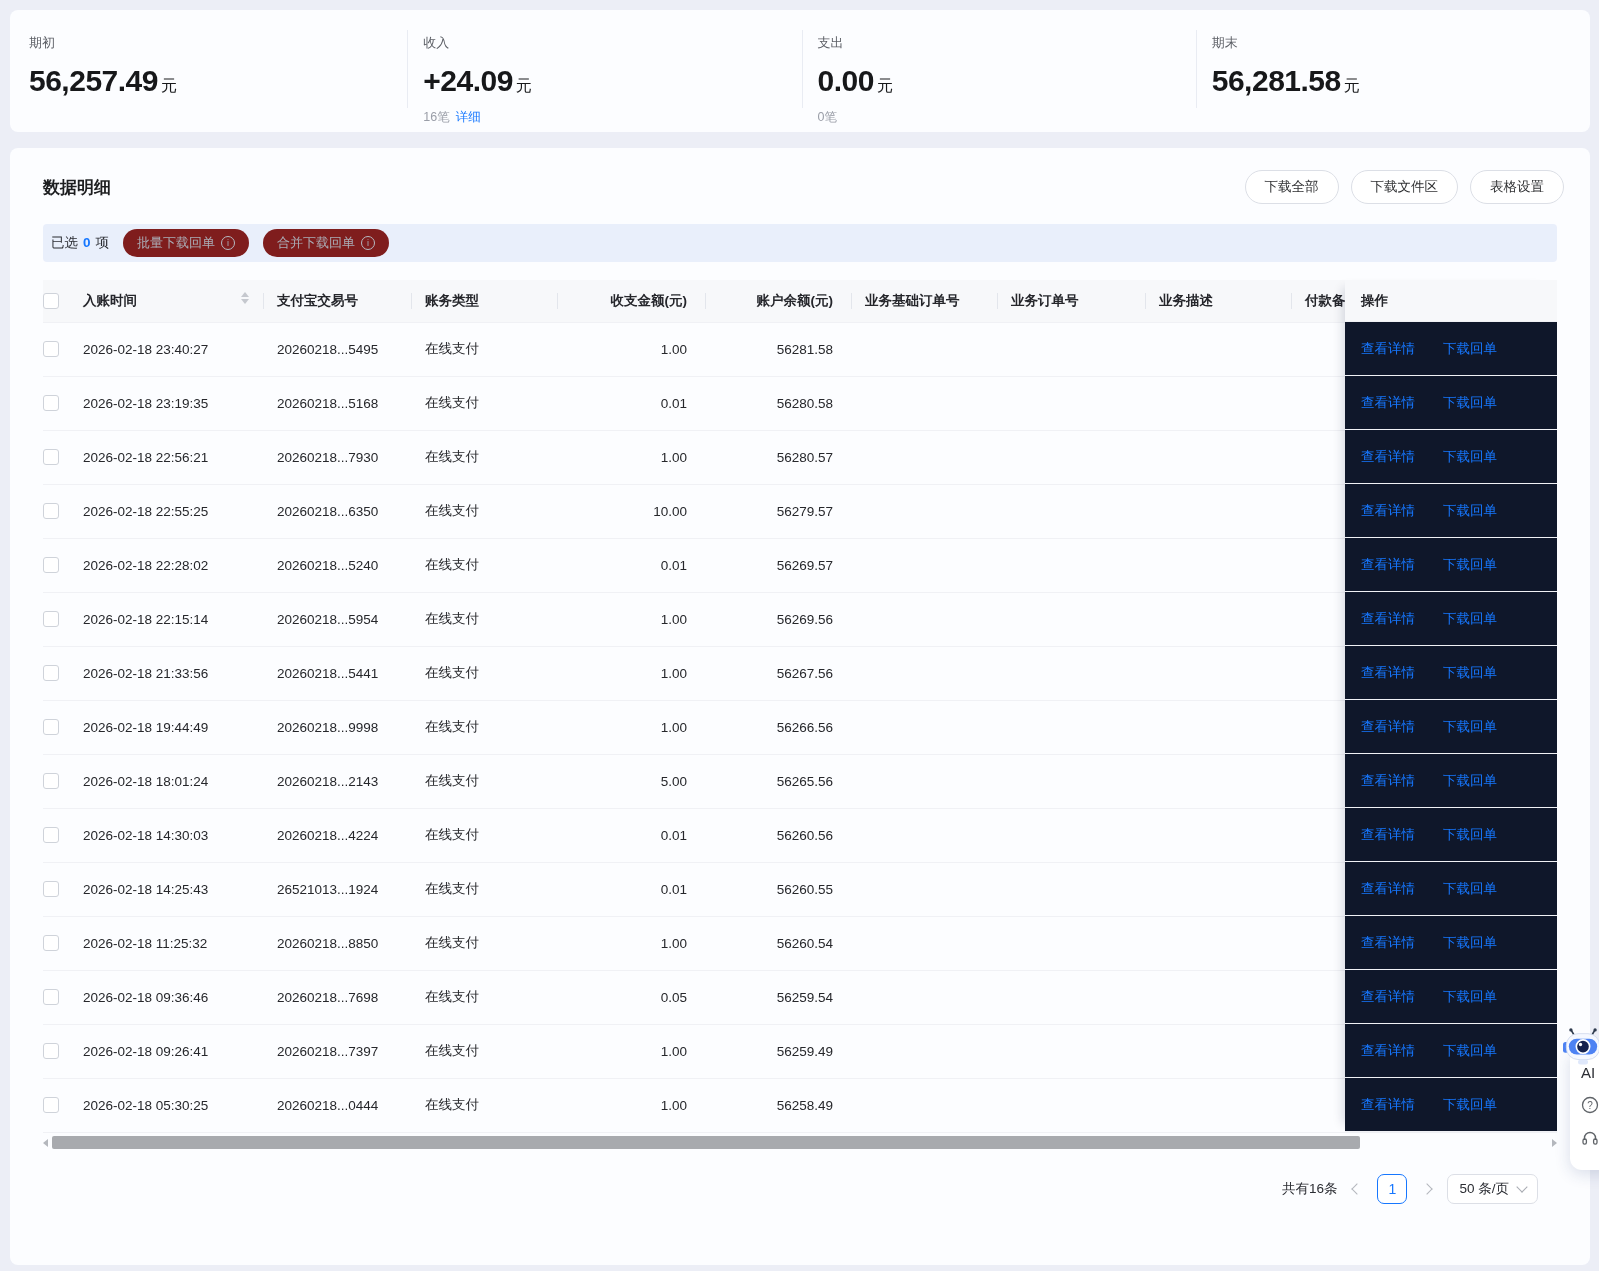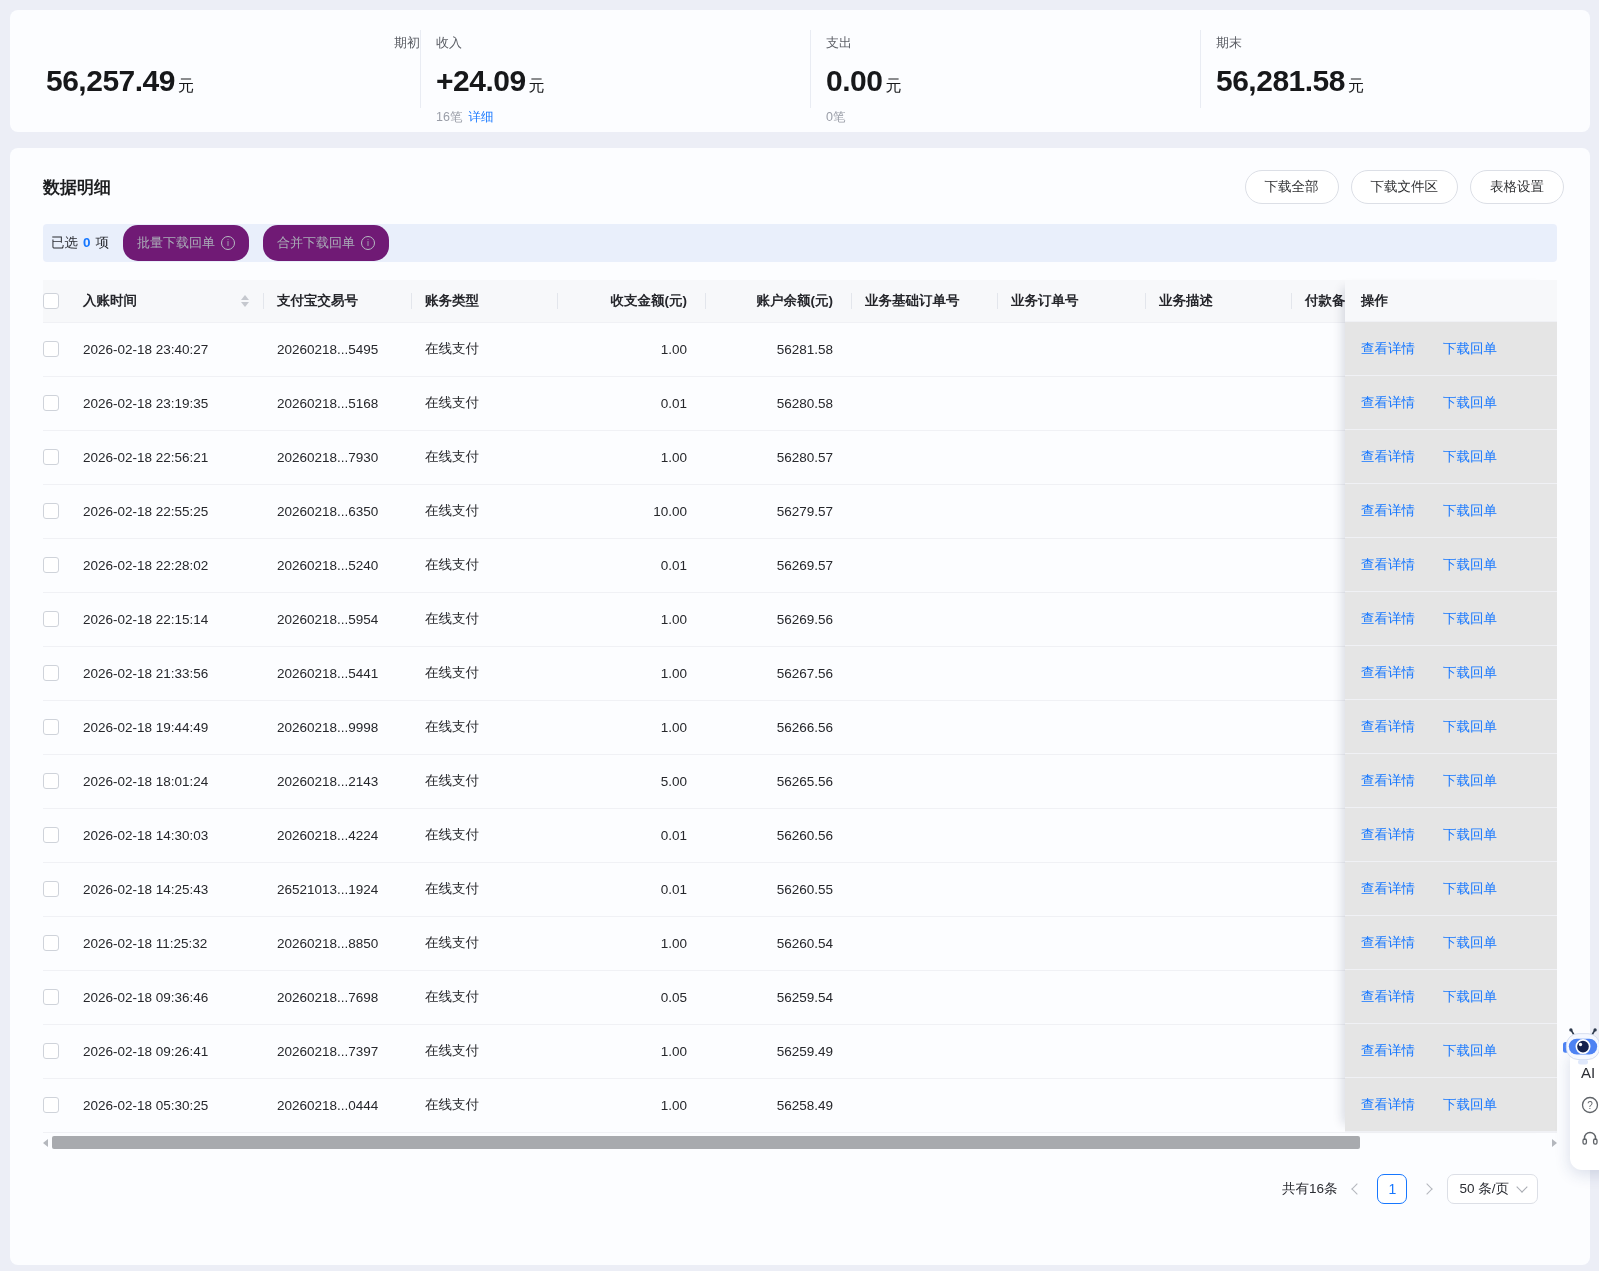--- a/index.html
+++ b/index.html
@@ -8,21 +8,21 @@
     position:relative;
     background:#eceef6;
     font-family:"Liberation Sans","DejaVu Sans",sans-serif;
     color:#26272b;
   }
   .card { position:absolute; left:10px; background:#fcfdff; border-radius:8px; }
 
   
   #summary-card { top:10px; width:1580px; height:122px; display:flex; }
   .stat { flex:1; padding:24px 0 0 16px; position:relative; }
-  .stat:first-child { padding-left:36px;text-align:right; }
+  .stat:first-child { padding-left:19px; }
   .stat + .stat::before { content:""; position:absolute; left:0; top:20px; height:78px; width:1px; background:#e9ecf3; }
   .stat-label { font-size:13px; color:#5c5f66; }
   .stat-value-row { margin-top:12px; display:flex; align-items:baseline; }
   .stat-value { font-size:30px; font-weight:700; color:#17181a; letter-spacing:-0.5px; }
   .stat-unit { font-size:16px; font-weight:400; color:#17181a; margin-left:3px; }
   .stat-sub { margin-top:11px; font-size:12.5px; color:#9a9ea8; }
   .stat-sub .link { margin-left:6px; }
   .link { color:#1677ff; text-decoration:none; cursor:pointer; }
 
   
@@ -30,46 +30,46 @@
   .card-head { display:flex; justify-content:space-between; align-items:center; padding:22px 26px 0 33px; }
   .card-title { font-size:17px; font-weight:700; color:#1d1e20; }
   .btn-group { display:flex; gap:12px; }
   .pill-btn { height:34px; padding:0 19px; border:1px solid #dcdfe6; border-radius:17px; background:#fff;
               font-size:13.5px; color:#303133; display:flex; align-items:center; cursor:pointer;
               font-family:inherit; }
 
   .select-bar { margin:20px 33px 0; height:38px; background:#e9effb; border-radius:4px;
                 display:flex; align-items:center; padding:0 8px; gap:14px; font-size:13.5px; color:#2b2d33; }
   .sel-count { color:#1677ff; font-weight:700; margin:0 5px; }
-  .gray-pill { height:36px; border-radius:15px; background:#701a75; color:#abafb8; font-size:13px;
+  .gray-pill { height:28px; border-radius:15px; background:#7f1d1d; color:#abafb8; font-size:13px;
                padding:0 14px; display:inline-flex; align-items:center; gap:6px; border:none;
                font-family:inherit; cursor:not-allowed; }
   .info-icon { width:14px; height:14px; border:1px solid #b6bac2; border-radius:50%;
                display:inline-flex; align-items:center; justify-content:center;
                font-size:9px; color:#abafb8; font-style:normal; }
   .info-icon::after { content:"i"; }
 
   
   .table-area { position:relative; margin:18px 33px 0; width:1514px; }
   table { border-collapse:collapse; table-layout:fixed; width:1514px; }
   th { height:42px; background:#f7f8fa; font-size:13.5px; font-weight:700; color:#25262b;
        text-align:left; padding:0 0 0 14px; position:relative; border-bottom:1px solid #f0f1f5; white-space:nowrap; }
   th.c-check, td.c-check { padding-left:0; }
   th:nth-child(n+3)::before { content:""; position:absolute; left:0; top:13px; height:16px; width:1px; background:#e3e6ec; }
   th.num, td.num { text-align:right; padding-right:18px; }
   td { height:54px; border-bottom:1px solid #f0f1f5; font-size:13.5px; color:#26272b;
        padding-left:14px; white-space:nowrap; overflow:hidden; }
   .c-time { padding-left:6px !important; }
-  .th-flex { display:flex; align-items:center;gap:12px; }
+  .th-flex { display:flex; align-items:flex-start;gap:12px; }
   .sort-icon { margin-left:auto; margin-right:14px; display:inline-flex; flex-direction:column; gap:2px; }
   .caret-up { width:0; height:0; border-left:4px solid transparent; border-right:4px solid transparent; border-bottom:5px solid #c5c8ce; }
   .caret-down { width:0; height:0; border-left:4px solid transparent; border-right:4px solid transparent; border-top:5px solid #c5c8ce; }
   .checkbox { width:16px; height:16px; border:1px solid #cfd3da; border-radius:3px; background:#fff; display:inline-block; vertical-align:middle; cursor:pointer; }
 
-  .ops-overlay { position:absolute; top:0; right:0; width:212px; background:#e5e5e5;
+  .ops-overlay { position:absolute; top:0; right:0; width:212px; background:#0f172a;
                  box-shadow:-10px 0 10px -8px rgba(15,25,60,0.16); }
   .ops-head { height:42px; background:#f7f8fa; display:flex; align-items:center; padding-left:16px;
               font-weight:700; font-size:13.5px; color:#25262b; border-bottom:1px solid #f0f1f5; }
   .ops-row { height:54px; display:flex; align-items:center; gap:28px; padding-left:16px;
              border-bottom:1px solid #f0f1f5; font-size:13.5px; }
 
   
   .h-scrollbar { height:14px; margin-top:3px; display:flex; align-items:center; }
   .sb-arrow-left { width:0; height:0; border-top:4px solid transparent; border-bottom:4px solid transparent;
                    border-right:5px solid #b4b7bd; margin-right:4px; cursor:pointer; }

